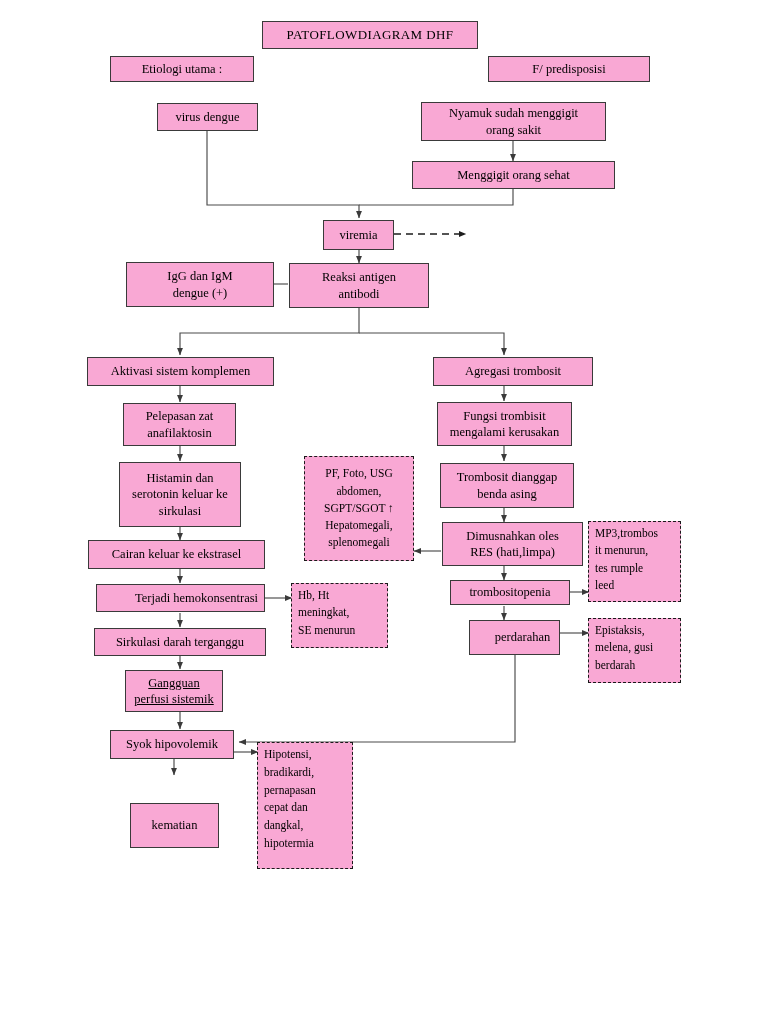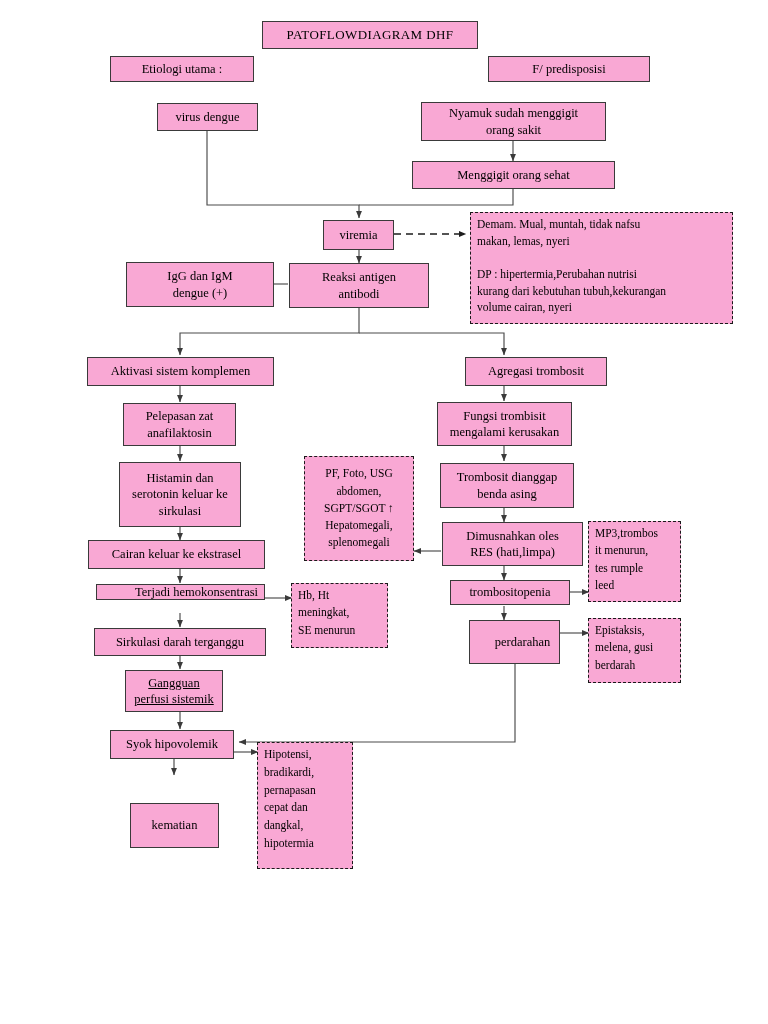--- a/index.html
+++ b/index.html
@@ -130,36 +130,30 @@
 
   <div class="node" style="left:157px; top:103px; width:101px; height:28px;">virus dengue</div>
 
   <div class="node" style="left:421px; top:102px; width:185px; height:39px;">Nyamuk sudah menggigit
 orang sakit</div>
 
   <div class="node" style="left:412px; top:161px; width:203px; height:28px;">Menggigit orang sehat</div>
 
   <div class="node" style="left:323px; top:220px; width:71px; height:30px;">viremia</div>
 
-  <div class="node dashed" style="left:470px; top:212px; width:263px; height:112px; font-size:11.5px; line-height:1.45;">Demam. Mual, muntah, tidak nafsu
-makan, lemas, nyeri
-
-DP : hipertermia,Perubahan nutrisi
-kurang dari kebutuhan tubuh,kekurangan
-volume cairan, nyeri</div>
 
   <div class="node" style="left:126px; top:262px; width:148px; height:45px;">IgG dan IgM
 dengue (+)</div>
 
   <div class="node" style="left:289px; top:263px; width:140px; height:45px;">Reaksi antigen
 antibodi</div>
 
   <div class="node" style="left:87px; top:357px; width:187px; height:29px;">Aktivasi sistem komplemen</div>
 
-  <div class="node" style="left:433px; top:357px; width:142px; height:29px;margin-left:32px;">Agregasi trombosit</div>
+  <div class="node" style="left:433px; top:357px; width:160px; height:29px;">Agregasi trombosit</div>
 
   <div class="node" style="left:123px; top:403px; width:113px; height:43px;">Pelepasan zat
 anafilaktosin</div>
 
   <div class="node" style="left:437px; top:402px; width:135px; height:44px;">Fungsi trombisit
 mengalami kerusakan</div>
 
   <div class="node" style="left:119px; top:462px; width:122px; height:65px;">Histamin dan
 serotonin keluar ke
 sirkulasi</div>
@@ -176,31 +170,31 @@
 benda asing</div>
 
   <div class="node" style="left:442px; top:522px; width:141px; height:44px;">Dimusnahkan oles
 RES (hati,limpa)</div>
 
   <div class="node dashed" style="left:588px; top:521px; width:93px; height:81px; font-size:11.5px; line-height:1.5;">MP3,trombos
 it menurun,
 tes rumple
 leed</div>
 
-  <div class="node" style="left:96px; top:584px; width:169px; height:16px;padding-left:36px;">Terjadi hemokonsentrasi</div>
+  <div class="node" style="left:96px; top:584px; width:169px; height:28px;padding-left:36px;">Terjadi hemokonsentrasi</div>
 
   <div class="node dashed" style="left:291px; top:583px; width:97px; height:65px; font-size:11.5px; line-height:1.5;">Hb, Ht
 meningkat,
 SE menurun</div>
 
   <div class="node" style="left:450px; top:580px; width:120px; height:25px;">trombositopenia</div>
 
   <div class="node" style="left:94px; top:628px; width:172px; height:28px;">Sirkulasi darah terganggu</div>
 
-  <div class="node" style="left:469px; top:620px; width:91px; height:44px;padding-left:20px;">perdarahan</div>
+  <div class="node" style="left:469px; top:620px; width:91px; height:35px;padding-left:20px;">perdarahan</div>
 
   <div class="node dashed" style="left:588px; top:618px; width:93px; height:65px; font-size:11.5px; line-height:1.5;">Epistaksis,
 melena, gusi
 berdarah</div>
 
   <div class="node" style="left:125px; top:670px; width:98px; height:42px;text-decoration:underline;">Gangguan
 perfusi sistemik</div>
 
   <div class="node" style="left:110px; top:730px; width:124px; height:29px;">Syok hipovolemik</div>
 

